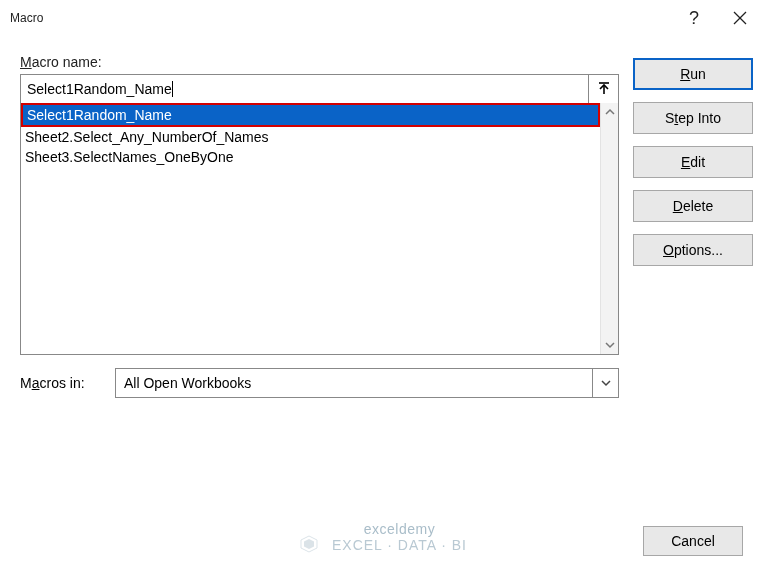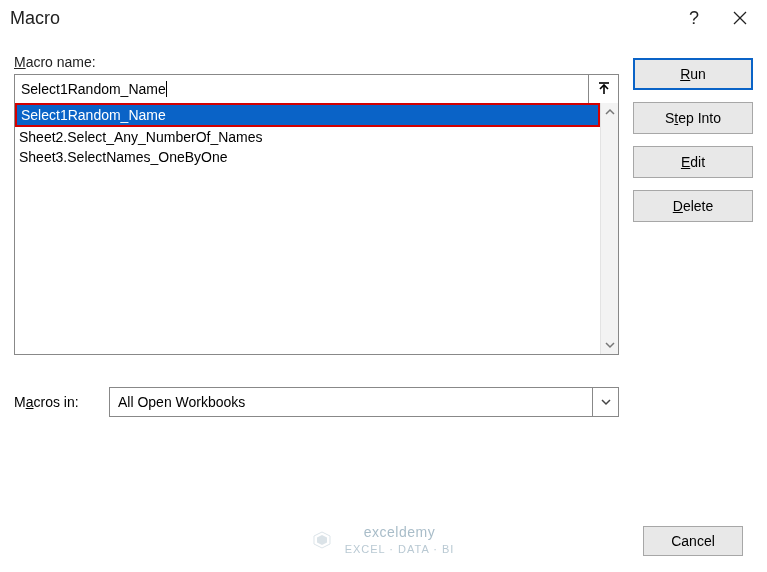--- a/index.html
+++ b/index.html
@@ -1,48 +1,48 @@
 <!DOCTYPE html>
 <html><head>
 <meta charset="utf-8">
 <style>
   * { box-sizing: border-box; font-family: "Segoe UI", Tahoma, sans-serif; font-size: 14px; }
   body { margin: 0; background: #fff; width: 767px; height: 572px; position: relative; }
   .dialog { width: 767px; height: 572px; background: #fff; position: relative; }
   .titlebar { height: 36px; display: flex; align-items: center; padding: 0 4px 0 10px; color: #222; }
-  .titlebar-title { flex: 1; font-size: 18px; }
+  .titlebar-title { flex: 1; font-size: 12px; }
   .titlebar-btn { width: 46px; height: 30px; display: flex; align-items: center; justify-content: center; color: #222; font-size: 18px; }
-  .content { padding: 8px 14px 14px 14px; display: flex; }
+  .content { padding: 8px 14px 14px 20px; display: flex; }
   .left-col { flex: 1; }
   .right-col { width: 120px; margin-left: 14px; }
   .label { margin: 10px 0 4px 0; color: #222; }
   .macro-name-row { display: flex; }
   .macro-name-input { flex: 1; height: 30px; border: 1px solid #888; padding: 0 6px; font-size: 14px; background: #fff; line-height: 28px; }
   .macro-name-input .caret { border-right: 1px solid #000; animation: none; }
   .goto-btn { width: 30px; height: 30px; border: 1px solid #888; border-left: none; display: flex; align-items: center; justify-content: center; background: #fff; }
   .macro-list-wrap { display: flex; border: 1px solid #888; border-top: none; height: 252px; margin-top: -1px; }
   .macro-list { flex: 1; background: #fff; padding: 0; }
   .macro-item { padding: 2px 4px; white-space: nowrap; font-size: 14px; }
   .macro-item.selected { background: #0a63c7; color: #fff; border: 2px solid #d40000; }
   .scrollbar { width: 18px; border-left: 1px solid #e3e3e3; background: #f3f3f3; position: relative; }
   .scroll-arrow { position: absolute; left: 0; right: 0; height: 18px; display: flex; align-items: center; justify-content: center; color: #777; }
   .scroll-arrow.up { top: 0; }
   .scroll-arrow.down { bottom: 0; }
-  .macros-in-row { display: flex; align-items: center; margin-top: 32px; }
+  .macros-in-row { display: flex; align-items: center; margin-top: 13px; }
   .macros-in-label { width: 95px; }
   .combo { flex: 1; height: 30px; border: 1px solid #888; display: flex; align-items: center; justify-content: center; }
   .combo-text { flex: 1; padding: 0 8px; }
   .combo-arrow { width: 26px; height: 100%; border-left: 1px solid #888; display: flex; align-items: center; justify-content: center; }
   .btn { height: 32px; border: 1px solid #a7a7a7; background: #e8e8e8; margin-bottom: 12px; display: flex; align-items: center; justify-content: center; font-size: 14px; text-align: center; }
   .btn.run { border: 2px solid #0a63c7; }
   .btn.disabled { color: #8a8a8a; }
   .btn u { text-decoration: underline; }
   .description-label { margin-top: 14px; color: #222; }
   .watermark { position: absolute; bottom: 16px; left: 0; right: 0; text-align: center; color: #b9c9d3; font-size: 12px; letter-spacing: 0.5px; pointer-events: none; }
-  .watermark .logo { display: inline-flex; align-items: center; gap: 14px; }
+  .watermark .logo { display: inline-flex; align-items: flex-end; gap: 14px; }
   .watermark svg { opacity: 0.5; }
   .cancel-btn { position: absolute; right: 24px; bottom: 16px; width: 100px; height: 30px; border: 1px solid #a7a7a7; background: #e8e8e8; display: flex; align-items: center; justify-content: center; }
 </style>
 </head>
 <body>
 
 <div class="dialog">
 
   <div class="titlebar">
     <div class="titlebar-title">Macro</div>
@@ -113,32 +113,35 @@
         </div>
       <div class="btn">
           <span><span>S</span><u>t</u><span>ep Into</span></span>
         </div>
       <div class="btn">
           <span><u>E</u><span>dit</span></span>
         </div>
       <div class="btn">
           <span><u>D</u><span>elete</span></span>
         </div>
+      <div class="btn">
+          <span><u>O</u><span>ptions...</span></span>
+        </div>
     </div>
   </div>
 
   <div class="watermark">
     <div class="logo">
       <svg width="18" height="18" viewBox="0 0 18 18">
           <polygon points="9,1 17,5 17,13 9,17 1,13 1,5" fill="none" stroke="#b9c9d3" stroke-width="1"></polygon>
           <polygon points="9,4 14,6.5 14,11.5 9,14 4,11.5 4,6.5" fill="#b9c9d3"></polygon>
         </svg>
       <span>
         <span style="font-size:14px; color:#a9bdc9;">exceldemy</span><br>
-        <span style="font-size:11px; color:#b9c9d3; letter-spacing:1px;">EXCEL · DATA · BI</span>
+        <span style="font-size:14px; color:#b9c9d3; letter-spacing:1px;">EXCEL · DATA · BI</span>
       </span>
     </div>
   </div>
 
   <div class="cancel-btn">
       <span>Cancel</span>
     </div>
 
 </div>
 

